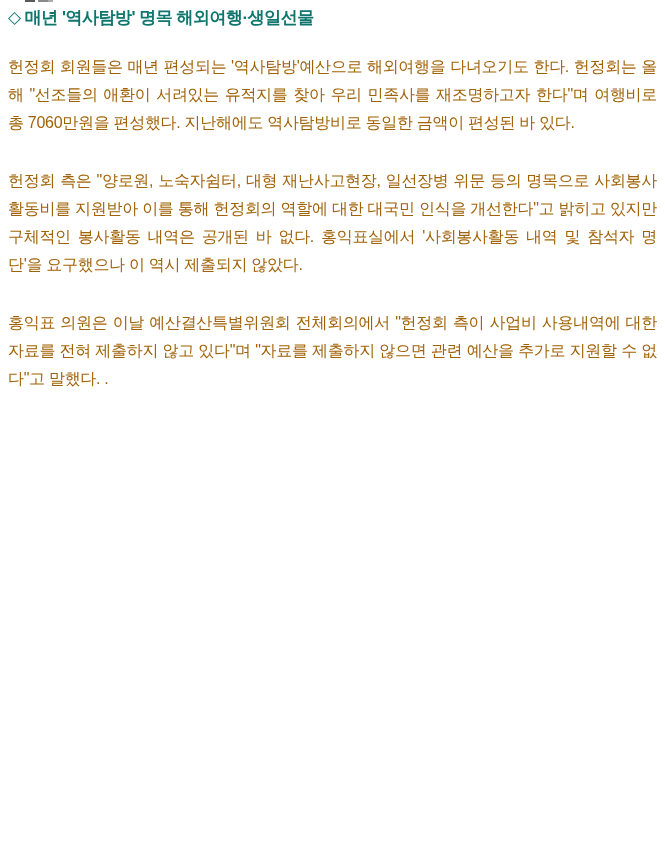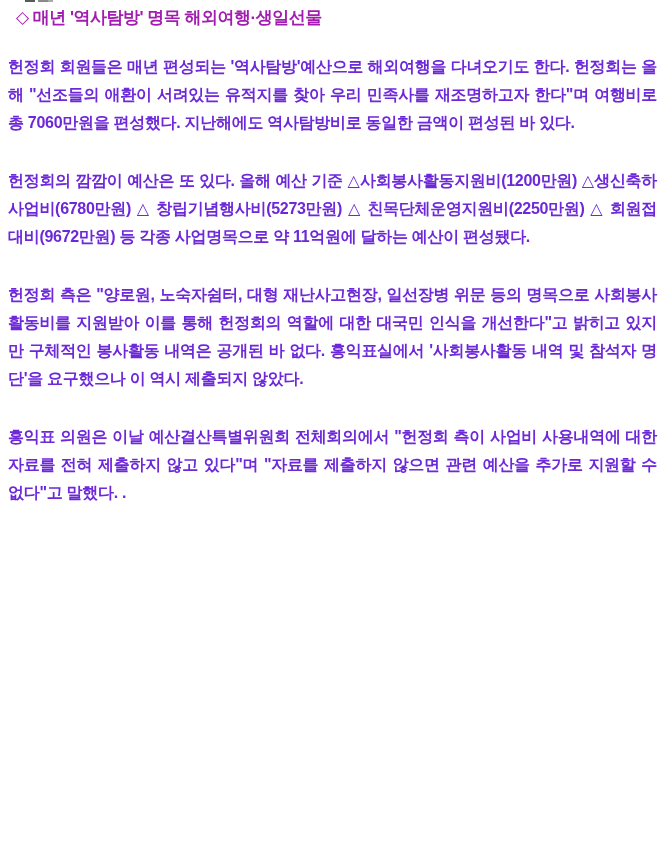--- a/index.html
+++ b/index.html
@@ -20,46 +20,44 @@
     left: 25px;
     width: 10px;
     height: 2px;
     background: #5a5a5a;
     box-shadow: 13px 0 0 #8a8a8a, 18px 0 0 #aaaaaa;
   }
   .article {
     padding: 4px 8px 0 8px;
   }
   .subhead {
-    margin: 0 0 21px 8px;
+    margin: 0 0 21px 0;
     font-size: 17px;
     font-weight: 700;
     line-height: 28px;
-    color: #a21caf;
+    color: #0f766e;
     letter-spacing: -0.5px;
   }
   .para {
     margin: 0 0 30px 0;
     font-size: 16px;
     line-height: 28px;
-    color: #6d28d9;
+    color: #a16207;
     text-align: justify;
     word-break: break-all;
     letter-spacing: -0.3px;
-    font-weight: bold;
   }
   .para:last-child {
     margin-bottom: 0;
   }
 </style>
 </head>
 <body>
 
 <div class="crop-artifact"></div>
 
 <div class="article">
   <h2 class="subhead">◇ 매년 '역사탐방' 명목 해외여행·생일선물</h2>
 
   <p class="para">헌정회 회원들은 매년 편성되는 '역사탐방'예산으로 해외여행을 다녀오기도 한다. 헌정회는 올해 "선조들의 애환이 서려있는 유적지를 찾아 우리 민족사를 재조명하고자 한다"며 여행비로 총 7060만원을 편성했다. 지난해에도 역사탐방비로 동일한 금액이 편성된 바 있다.</p>
-  <p class="para">헌정회의 깜깜이 예산은 또 있다. 올해 예산 기준 △사회봉사활동지원비(1200만원) △생신축하사업비(6780만원) △ 창립기념행사비(5273만원) △ 친목단체운영지원비(2250만원) △ 회원접대비(9672만원) 등 각종 사업명목으로 약 11억원에 달하는 예산이 편성됐다.</p>
   <p class="para">헌정회 측은 "양로원, 노숙자쉼터, 대형 재난사고현장, 일선장병 위문 등의 명목으로 사회봉사활동비를 지원받아 이를 통해 헌정회의 역할에 대한 대국민 인식을 개선한다"고 밝히고 있지만 구체적인 봉사활동 내역은 공개된 바 없다. 홍익표실에서 '사회봉사활동 내역 및 참석자 명단'을 요구했으나 이 역시 제출되지 않았다.</p>
   <p class="para">홍익표 의원은 이날 예산결산특별위원회 전체회의에서 "헌정회 측이 사업비 사용내역에 대한 자료를 전혀 제출하지 않고 있다"며 "자료를 제출하지 않으면 관련 예산을 추가로 지원할 수 없다"고 말했다. .</p>
 </div>
 
 </body></html>

